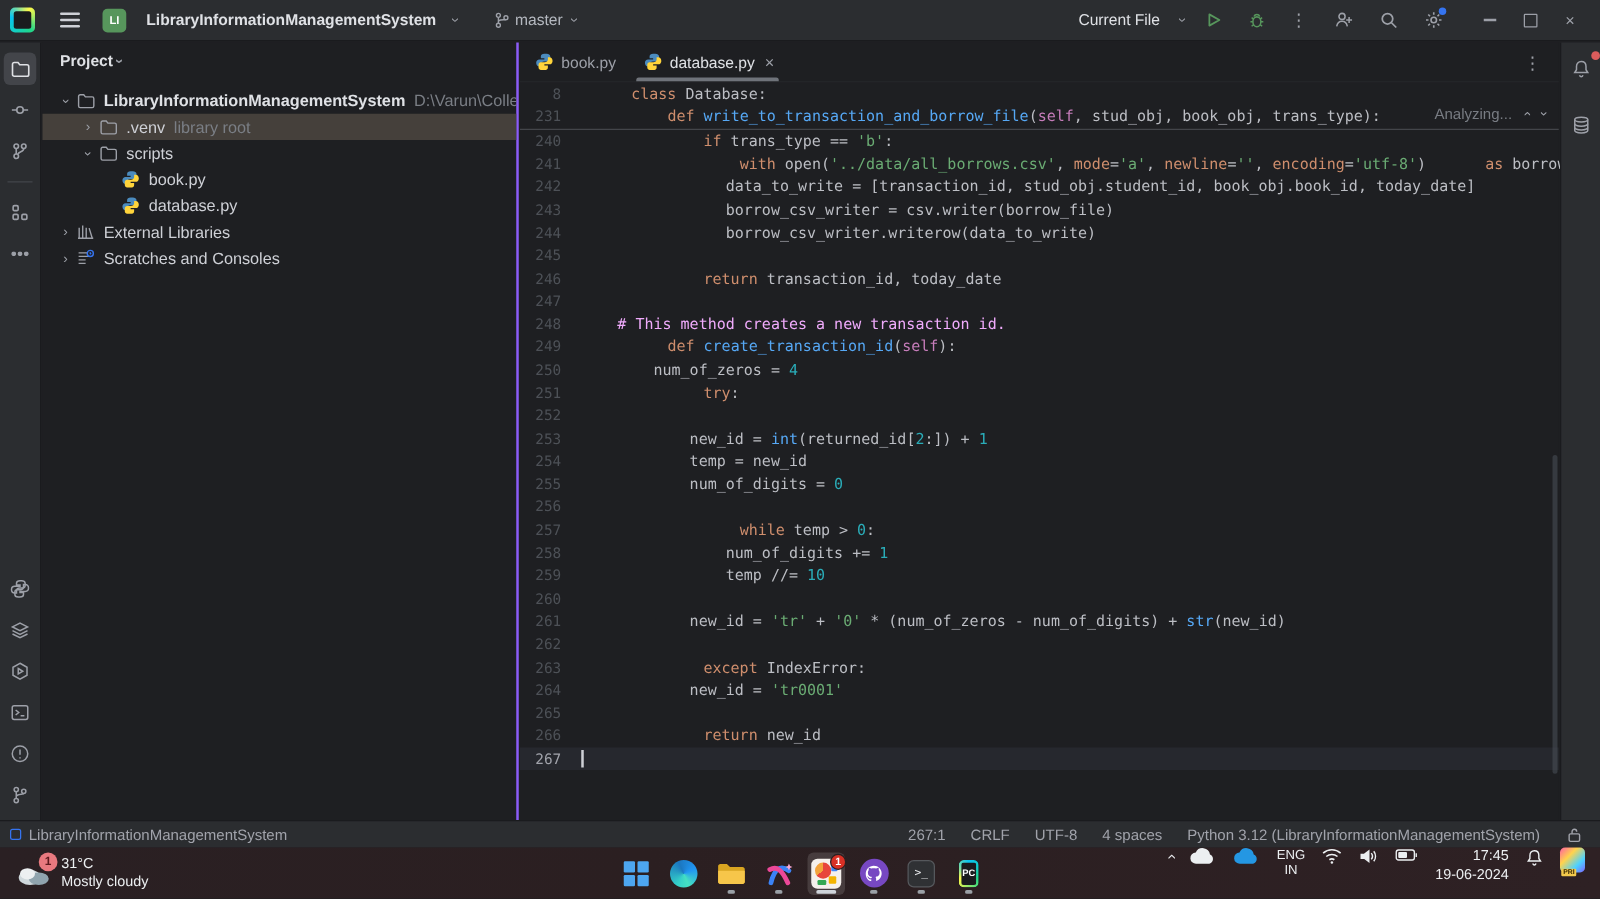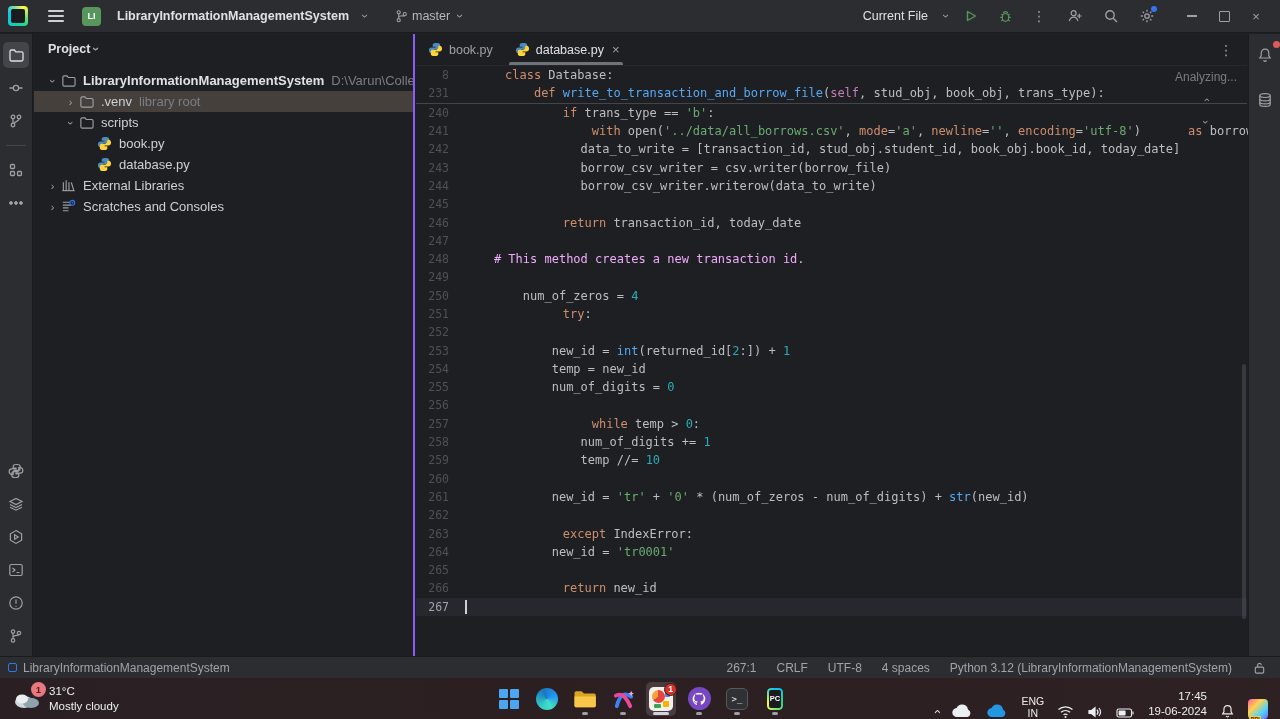--- a/index.html
+++ b/index.html
@@ -80,22 +80,22 @@
 
   .tk-k  { color:#cf8e6d;margin-left:40px; }
   .tk-d  { color:#bcbec4; }
   .tk-s  { color:#6aab73; }
   .tk-n  { color:#2aacb8; }
   .tk-fn { color:#56a8f5; }
   .tk-sf { color:#c77dbb; }
   .tk-c  { color:#f0abfc; }
   .tk-na { color:#cf8e6d;margin-top:31px; }
 
-  .analyzing { position:absolute; top:4px; right:10px; height:18.3px; display:flex; align-items:center; gap:10px;
-    color:#787c83; font-size:12px; font-family:"Liberation Sans", sans-serif;flex-direction:column; }
+  .analyzing { position:absolute; top:16px; right:10px; height:18.3px; display:flex; align-items:center; gap:10px;
+    color:#787c83; font-size:12px; font-family:"Liberation Sans", sans-serif; }
   .an-chev { color:#9da0a8; font-size:11px; display:inline-block; transform:rotate(-90deg); cursor:pointer; }
   .an-chev.down { transform:rotate(90deg); }
 
   .vscroll { position:absolute; right:1px; top:330px; width:4px; height:255px; background:#4b5059; border-radius:2px; opacity:.55; }
 
   
   .statusbar { position:absolute; left:0; right:0; bottom:41px; height:22px; background:#2b2d30; border-top:1px solid #1a1b1e;
     display:flex; align-items:center; font-size:12px; color:#a1a3ab; padding:0 10px 0 8px; }
   .sb-left { display:flex; align-items:center; gap:6px; }
   .sb-sq { width:9px; height:9px; border:1.5px solid #3574f0; border-radius:2px; }
@@ -126,21 +126,21 @@
   .terminal-glyph { width:22px; height:22px; background:#2f3134; border:1px solid #55585c; border-radius:5px;
     color:#e8eaed; font-size:9px; font-family:"DejaVu Sans Mono", monospace; display:flex; align-items:center; justify-content:center; }
   .pycharm-glyph { width:16px; height:22px; border-radius:4px; background:#1a1b1e; position:relative;
     display:flex; align-items:center; justify-content:center; color:#fff; font-size:7.5px; font-weight:bold; }
   .pycharm-glyph::before { content:""; position:absolute; inset:0; border-radius:4px; padding:2px;
     background:conic-gradient(from 120deg,#21d789,#fcf84a,#07c3f2,#21d789);
     -webkit-mask:linear-gradient(#fff 0 0) content-box, linear-gradient(#fff 0 0); -webkit-mask-composite:xor; mask-composite:exclude; }
   .github-glyph { width:23px; height:23px; border-radius:50%; background:#7748c2; display:flex; align-items:center; justify-content:center; }
   .colorpie { width:24px; height:24px; border-radius:5px; background:#f5f0ec; position:relative; overflow:hidden; }
   .colorpie i { position:absolute; }
-  .tray { position:absolute; right:0; height:41px; display:flex; align-items:flex-end; gap:13px; padding-right:12px; color:#eceff1; }
+  .tray { position:absolute; right:0; height:41px; display:flex; align-items:flex-start; gap:13px; padding-right:12px; color:#eceff1; }
   .tray-chev { transform:rotate(-90deg); color:#e8eaed; font-size:13px; display:inline-block; cursor:pointer; }
   .lang { font-size:10.5px; line-height:1.15; text-align:center; cursor:pointer; }
   .clock { font-size:11.5px; line-height:1.3; text-align:right; cursor:pointer; }
   .pri-glyph { width:20px; height:20px; border-radius:4px; position:relative;
     background:linear-gradient(135deg,#ff5fa2,#ffd34d 35%,#4dd2ff 70%,#7b61ff); }
   .pri-tag { position:absolute; bottom:-3px; left:1px; background:#f2c94c; color:#3a2a00; font-size:5.5px; font-weight:bold;
     padding:0 1.5px; border-radius:1px; }
   svg { display:block; }
 </style>
 </head>
@@ -410,21 +410,21 @@
     <div class="code-font" id="code">
         <div class="code-line"><span class="ln">240</span><span class="lc"><span class="tk-d">        </span><span class="tk-k">if</span><span class="tk-d"> trans_type == </span><span class="tk-s">'b'</span><span class="tk-d">:</span></span></div>
         <div class="code-line"><span class="ln">241</span><span class="lc"><span class="tk-d">            </span><span class="tk-k">with</span><span class="tk-d"> open(</span><span class="tk-s">'../data/all_borrows.csv'</span><span class="tk-d">, </span><span class="tk-na">mode</span><span class="tk-d">=</span><span class="tk-s">'a'</span><span class="tk-d">, </span><span class="tk-na">newline</span><span class="tk-d">=</span><span class="tk-s">''</span><span class="tk-d">, </span><span class="tk-na">encoding</span><span class="tk-d">=</span><span class="tk-s">'utf-8'</span><span class="tk-d">) </span><span class="tk-k">as</span><span class="tk-d"> borrow_file:</span></span></div>
         <div class="code-line"><span class="ln">242</span><span class="lc"><span class="tk-d">                data_to_write = [transaction_id, stud_obj.student_id, book_obj.book_id, today_date]</span></span></div>
         <div class="code-line"><span class="ln">243</span><span class="lc"><span class="tk-d">                borrow_csv_writer = csv.writer(borrow_file)</span></span></div>
         <div class="code-line"><span class="ln">244</span><span class="lc"><span class="tk-d">                borrow_csv_writer.writerow(data_to_write)</span></span></div>
         <div class="code-line"><span class="ln">245</span><span class="lc"></span></div>
         <div class="code-line"><span class="ln">246</span><span class="lc"><span class="tk-d">        </span><span class="tk-k">return</span><span class="tk-d"> transaction_id, today_date</span></span></div>
         <div class="code-line"><span class="ln">247</span><span class="lc"></span></div>
         <div class="code-line"><span class="ln">248</span><span class="lc"><span class="tk-c">    # This method creates a new transaction id.</span></span></div>
-        <div class="code-line"><span class="ln">249</span></div>
+        <div class="code-line"><span class="ln">249</span><span class="lc"><span class="tk-d">    </span><span class="tk-k">def</span><span class="tk-d"> </span><span class="tk-fn">create_transaction_id</span><span class="tk-d">(</span><span class="tk-sf">self</span><span class="tk-d">):</span></span></div>
         <div class="code-line"><span class="ln">250</span><span class="lc"><span class="tk-d">        num_of_zeros = </span><span class="tk-n">4</span></span></div>
         <div class="code-line"><span class="ln">251</span><span class="lc"><span class="tk-d">        </span><span class="tk-k">try</span><span class="tk-d">:</span></span></div>
         <div class="code-line"><span class="ln">252</span></div>
         <div class="code-line"><span class="ln">253</span><span class="lc"><span class="tk-d">            new_id = </span><span class="tk-fn">int</span><span class="tk-d">(returned_id[</span><span class="tk-n">2</span><span class="tk-d">:]) + </span><span class="tk-n">1</span></span></div>
         <div class="code-line"><span class="ln">254</span><span class="lc"><span class="tk-d">            temp = new_id</span></span></div>
         <div class="code-line"><span class="ln">255</span><span class="lc"><span class="tk-d">            num_of_digits = </span><span class="tk-n">0</span></span></div>
         <div class="code-line"><span class="ln">256</span><span class="lc"></span></div>
         <div class="code-line"><span class="ln">257</span><span class="lc"><span class="tk-d">            </span><span class="tk-k">while</span><span class="tk-d"> temp &gt; </span><span class="tk-n">0</span><span class="tk-d">:</span></span></div>
         <div class="code-line"><span class="ln">258</span><span class="lc"><span class="tk-d">                num_of_digits += </span><span class="tk-n">1</span></span></div>
         <div class="code-line"><span class="ln">259</span><span class="lc"><span class="tk-d">                temp //= </span><span class="tk-n">10</span></span></div>

